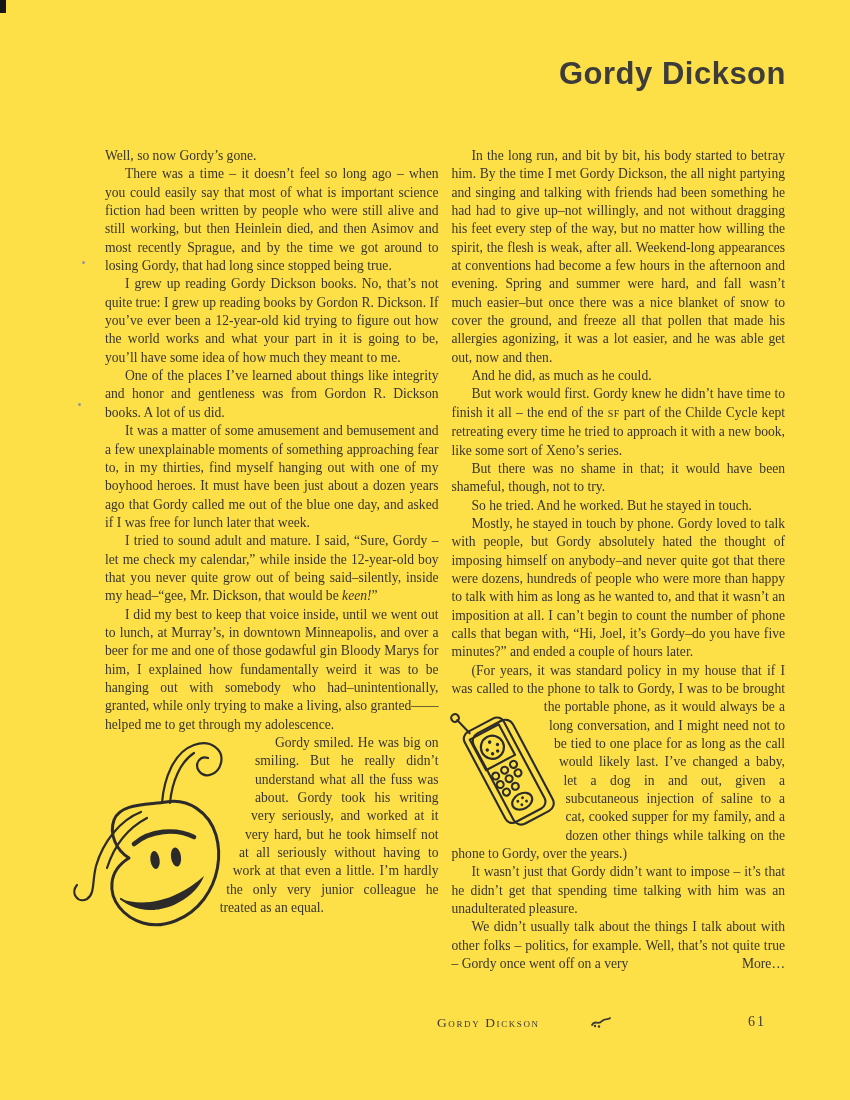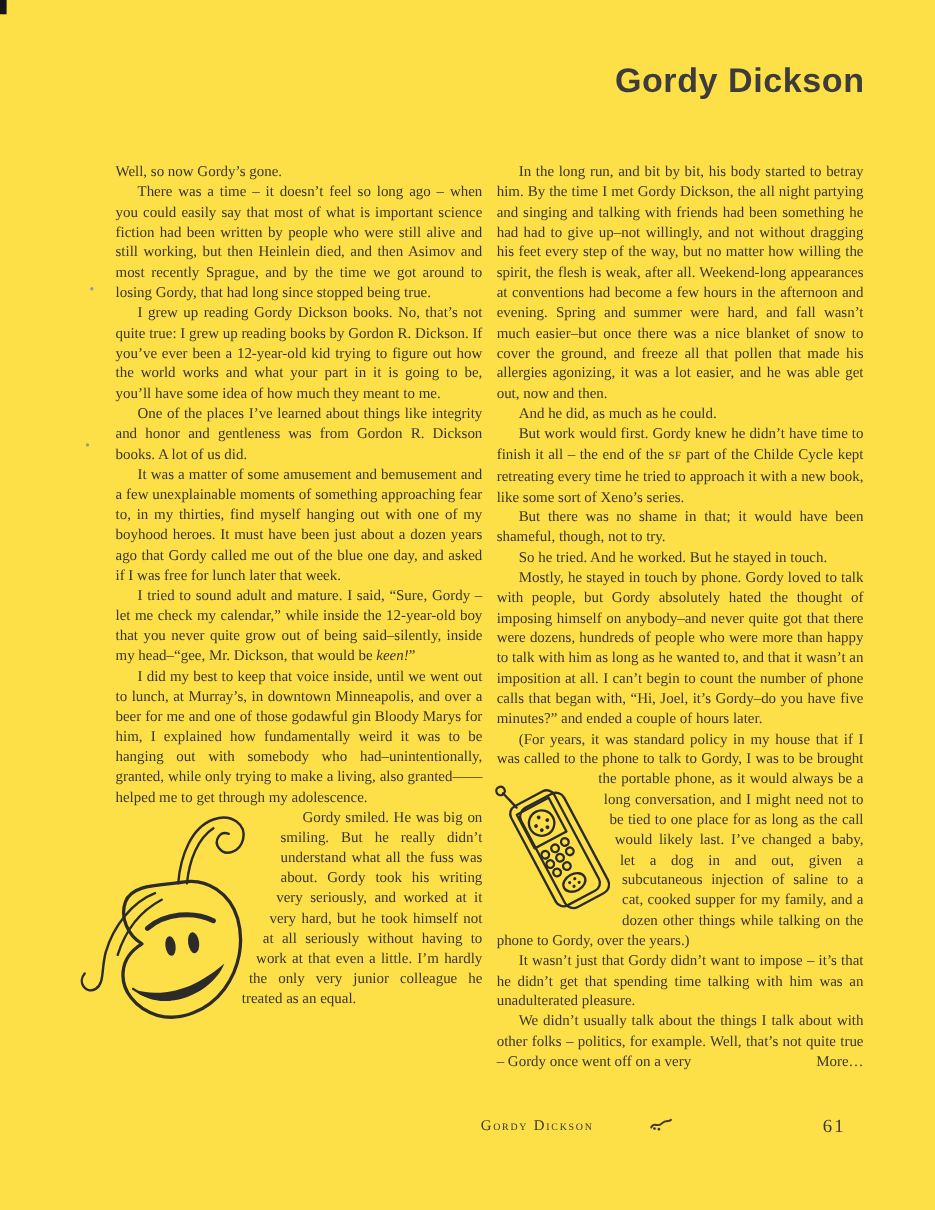--- a/index.html
+++ b/index.html
@@ -54,21 +54,21 @@
   .doodle-thin{fill:none;stroke:#2d2b29;stroke-width:2.2;stroke-linecap:round;stroke-linejoin:round;}
   .doodle-fill{fill:#2d2b29;stroke:none;}
 
   .footer-title{
     position:absolute;left:437px;top:1015px;
     font-variant:small-caps;font-size:13.5px;letter-spacing:1.6px;color:#3b3834;
   }
   .footer-ornament{position:absolute;left:590px;top:1015px;}
   .footer-page{
     position:absolute;left:748px;top:1014px;
-    font-size:17px;letter-spacing:2px;color:#3b3834;
+    font-size:14px;letter-spacing:2px;color:#3b3834;
   }
 </style>
 </head>
 <body>
 
 <div class="page">
 
   <div class="corner-mark"></div>
   <div class="speck s1"></div>
   <div class="speck s2"></div>

